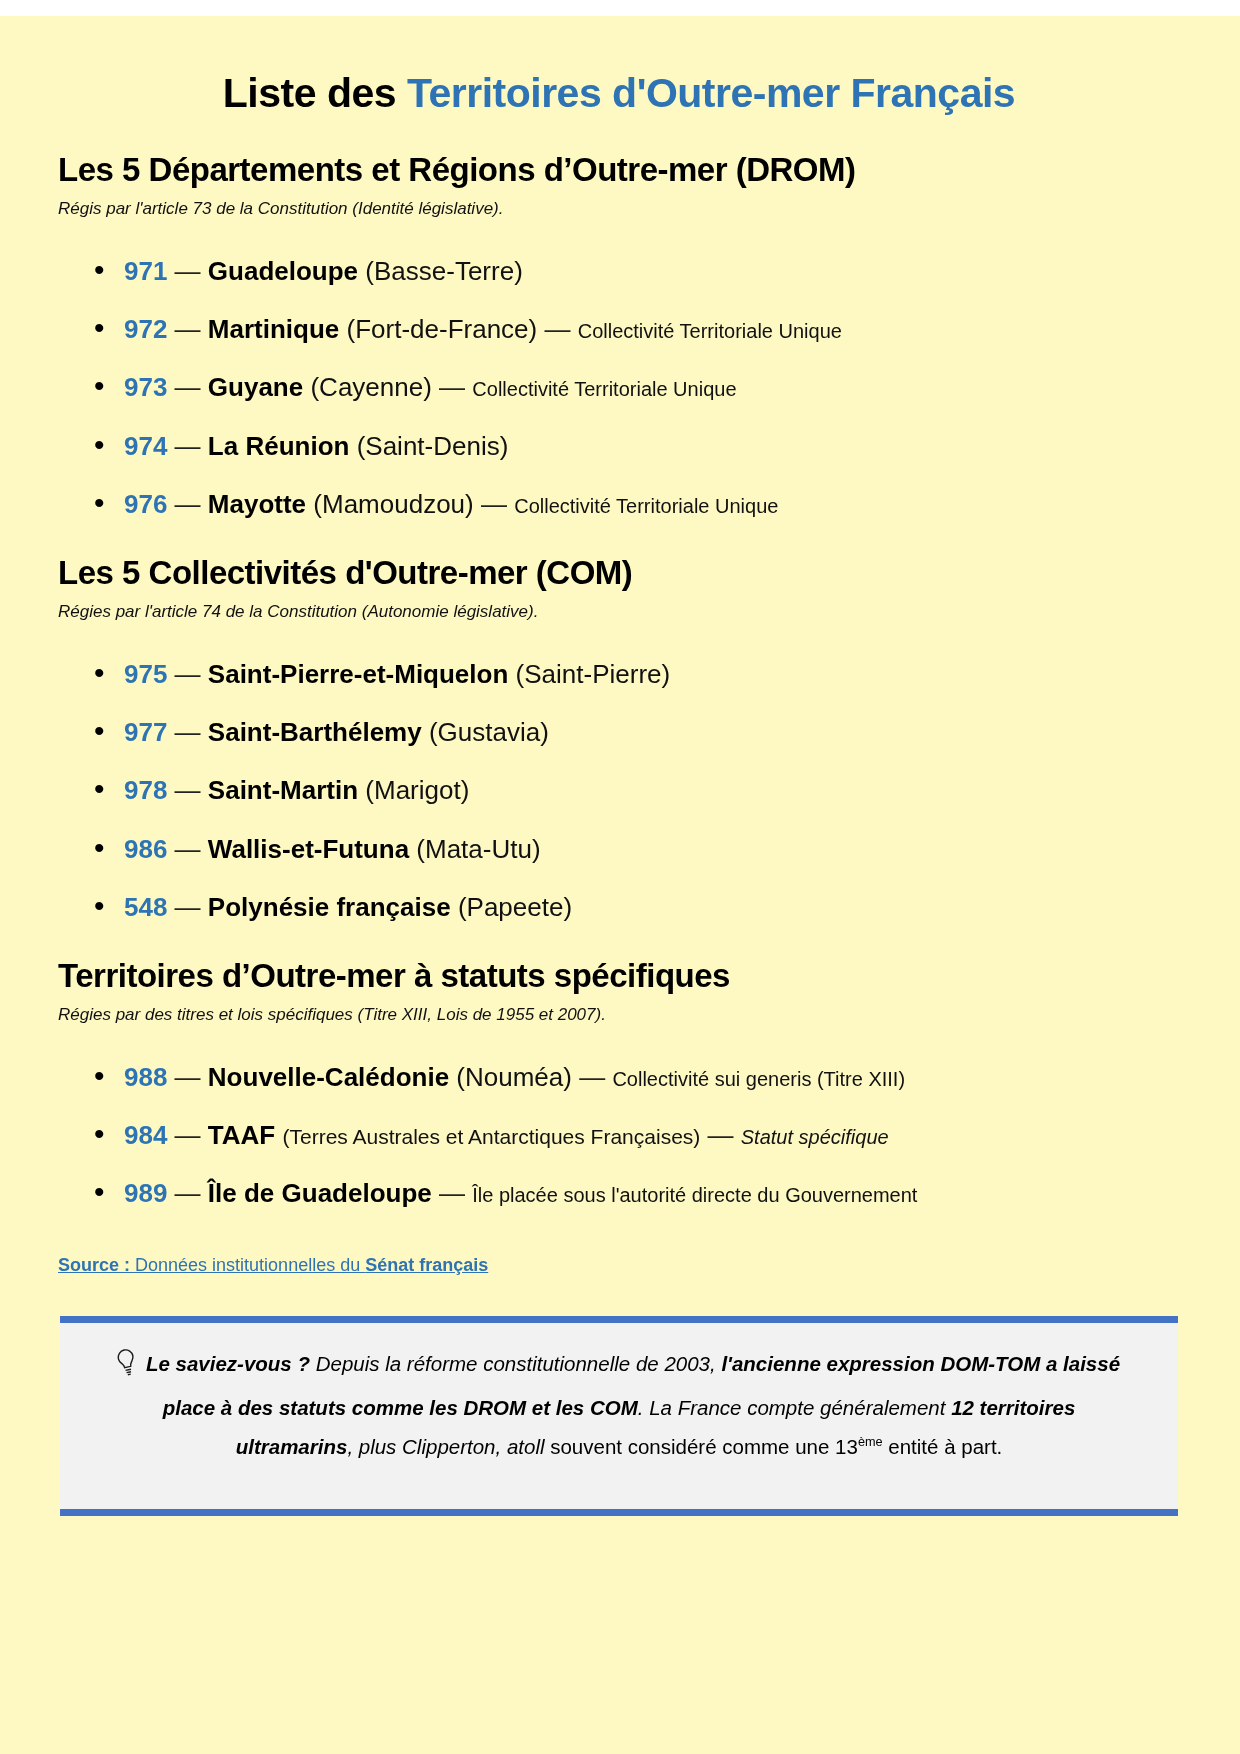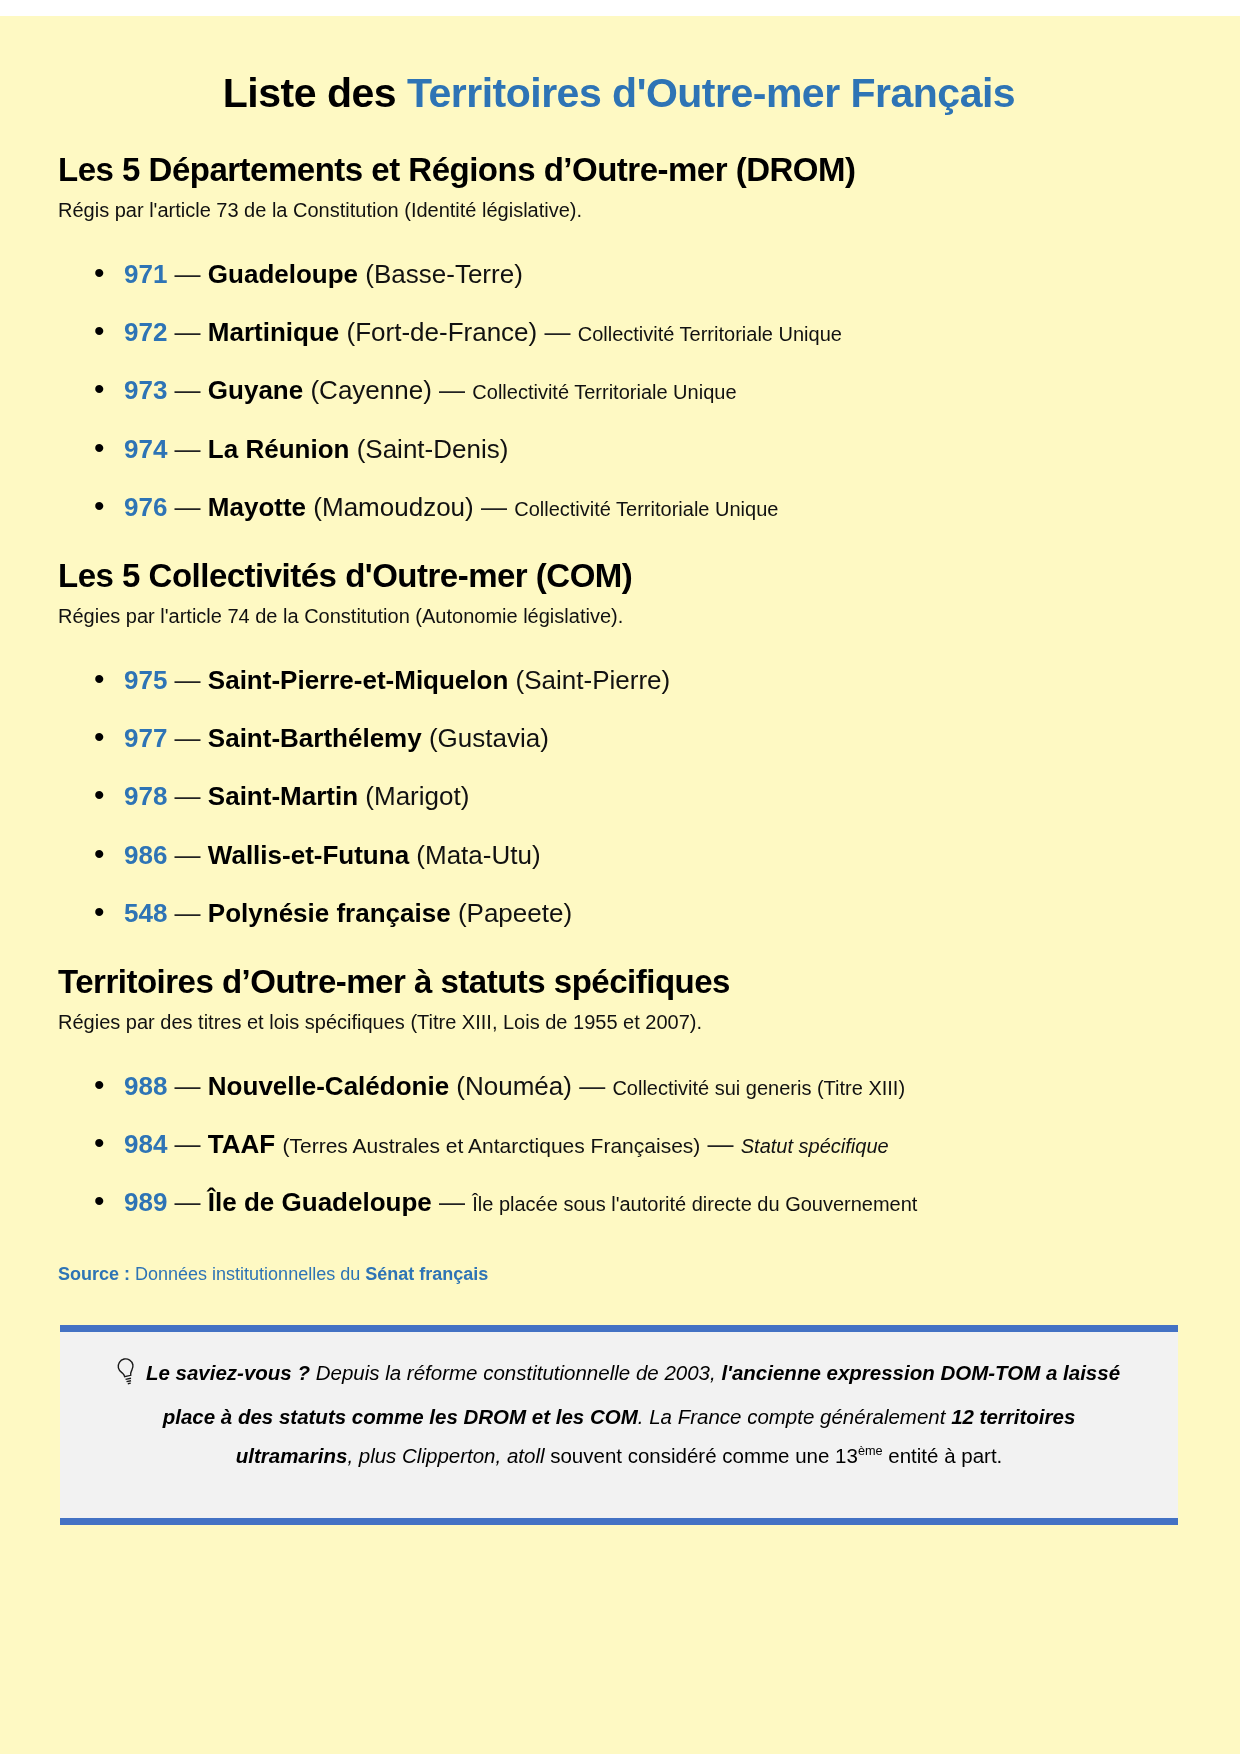--- a/index.html
+++ b/index.html
@@ -17,36 +17,36 @@
         padding:46px 60px 0 58px;background:#fef9c3;}
 
   
   h1.doc-title{margin:8px 0 18px;text-align:center;font-size:41px;font-weight:bold;
                letter-spacing:-0.5px;color:#000;}
   h1.doc-title .accent{color:var(--accent);}
 
   
   h2.section-heading{margin:34px 0 10px;font-size:33px;font-weight:bold;color:#000;
                      letter-spacing:-0.5px;}
-  p.subtitle{margin:0 0 36px;font-size:20px;color:#111;}
+  p.subtitle{margin:0 0 36px;font-size:17px;font-style:italic;color:#111;}
   ul.territories{list-style:none;margin:0 0 6px;padding:0 0 0 36px;}
   li.territory{font-size:26px;margin-bottom:26px;line-height:1.2;color:#111;}
   li.territory .bullet{display:inline-block;width:30px;color:#000;}
   li.territory .bullet::before{content:"•";font-size:30px;line-height:1;}
   li.territory .code{color:var(--accent);font-weight:bold;}
   li.territory .dash{color:#222;}
   li.territory .name{font-weight:bold;color:#000;}
   li.territory .capital{color:#111;}
   li.territory .capital.small{font-size:21px;}
   li.territory .note{font-size:20px;color:#111;}
   li.territory .note.italic{font-style:italic;}
 
   
   .source-line{margin:46px 0 0;font-size:18px;}
-  .source-line a{color:var(--accent);cursor:pointer;text-align:right;}
+  .source-line a{color:var(--accent);text-decoration:underline;cursor:pointer;text-align:right;}
   .source-line .b{font-weight:bold;}
 
   
   .infobox{margin:40px 2px 0;background:var(--box-bg);
            border-top:7px solid var(--bar);border-bottom:7px solid var(--bar);
            padding:22px 52px 42px;text-align:center;font-size:20.5px;line-height:1.9;color:#000;}
   .infobox sup{font-size:0.62em;}
   .bulb{display:inline-block;vertical-align:-5px;margin-right:8px;transform:rotate(-12deg);}
 
   

